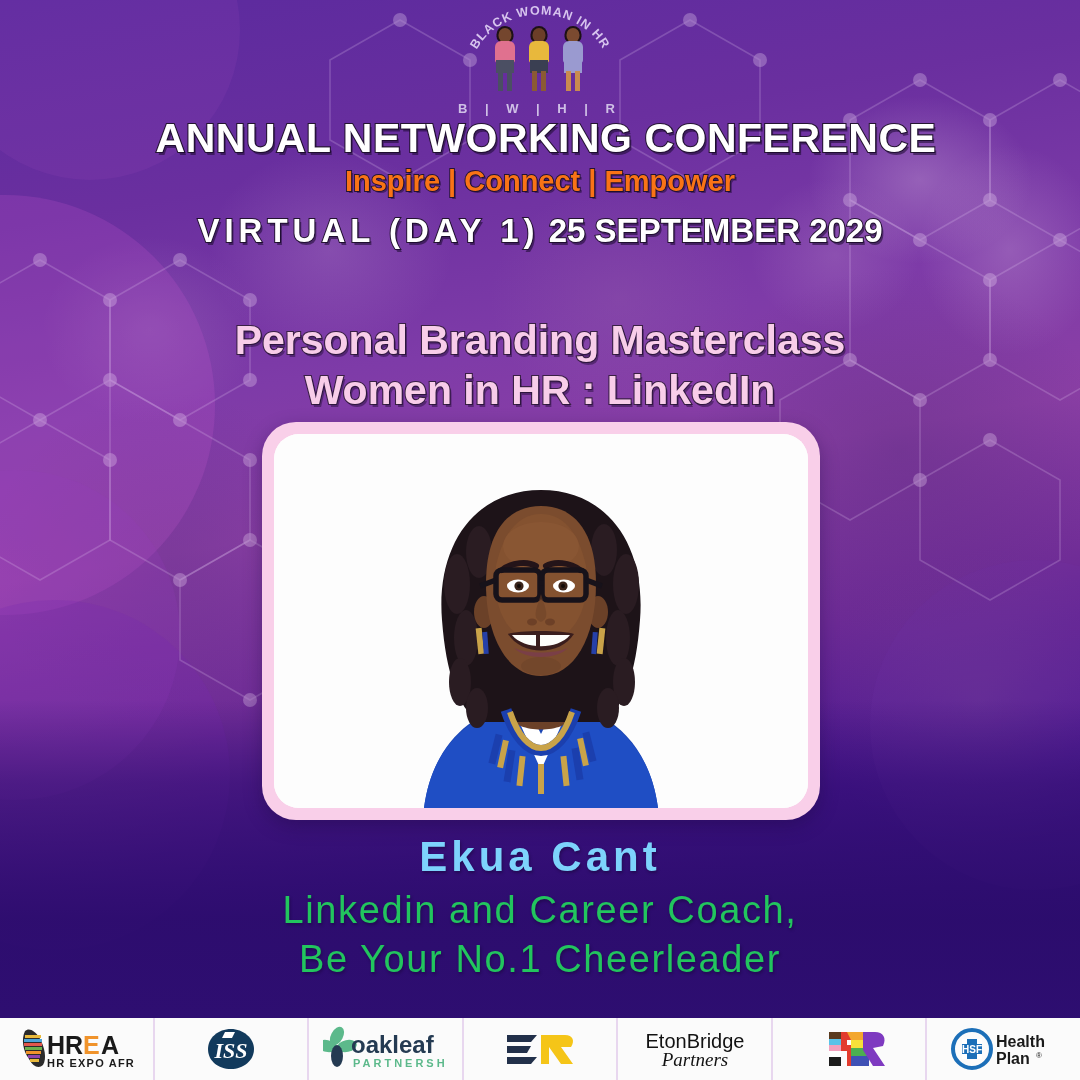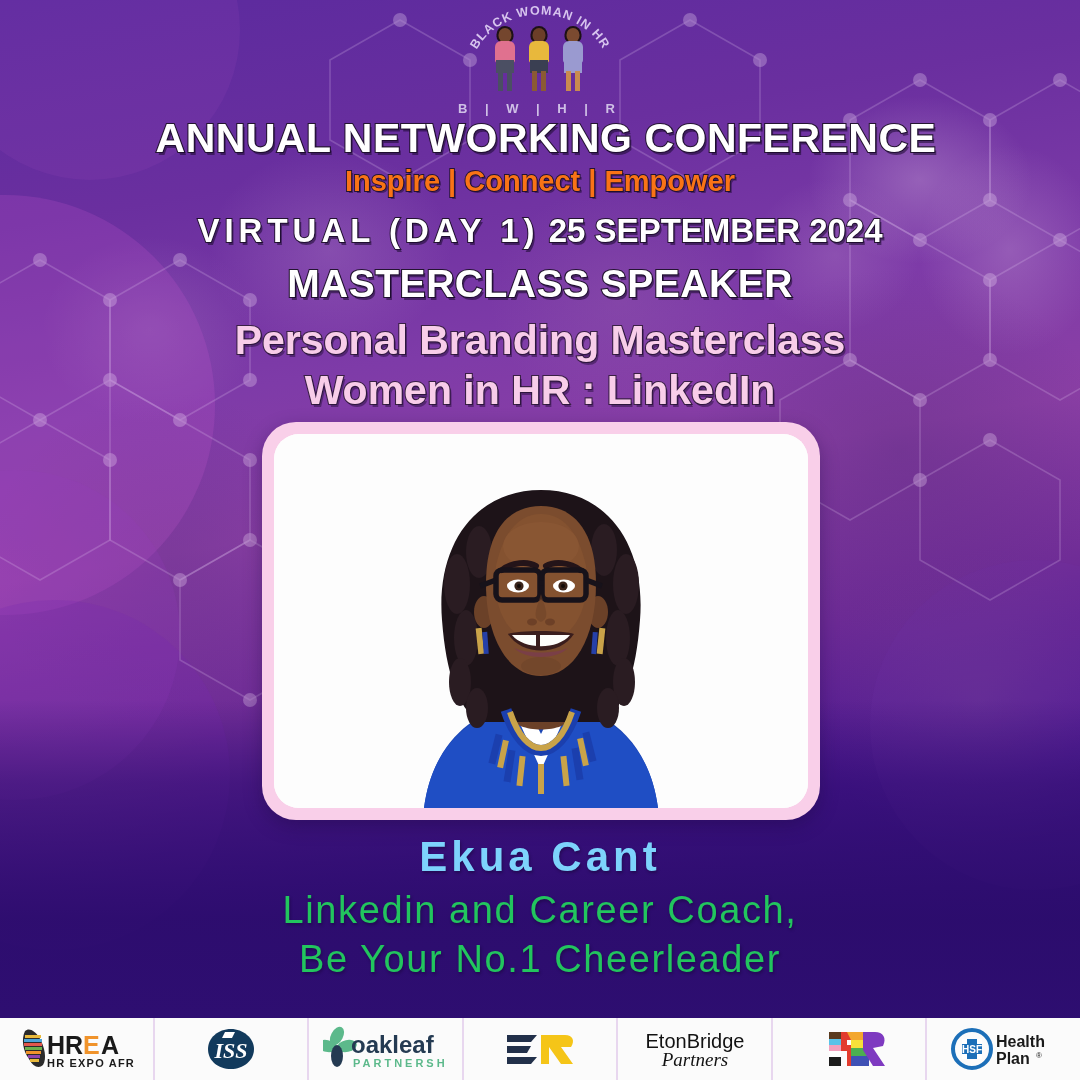--- a/index.html
+++ b/index.html
@@ -285,23 +285,22 @@
               </div>
           </div>
         </div>
         <div class="logo-sub">B | W | H | R</div>
       </div>
     </div>
 
     <div class="h-annual">ANNUAL NETWORKING CONFERENCE</div>
     <div class="h-tagline">Inspire  |  Connect |  Empower</div>
     <div class="h-virtual">
-      <span class="wide">VIRTUAL (DAY 1)</span><span class="tight"> 25 SEPTEMBER 2024</span>
+      <span class="wide">VIRTUAL (DAY 1)</span><span class="tight"> 25 SEPTEMBER 2029</span>
     </div>
-    <div class="h-master">MASTERCLASS SPEAKER</div>
     <div class="h-topic">
       <div>Personal Branding Masterclass</div>
       <div>Women in HR : LinkedIn</div>
     </div>
 
     <div class="portrait-frame">
       <div class="portrait">
         <svg class="photo-svg" viewBox="0 0 534 374" preserveAspectRatio="xMidYMid slice">
           <rect width="534" height="374" fill="#fdfdfd"></rect>
 

